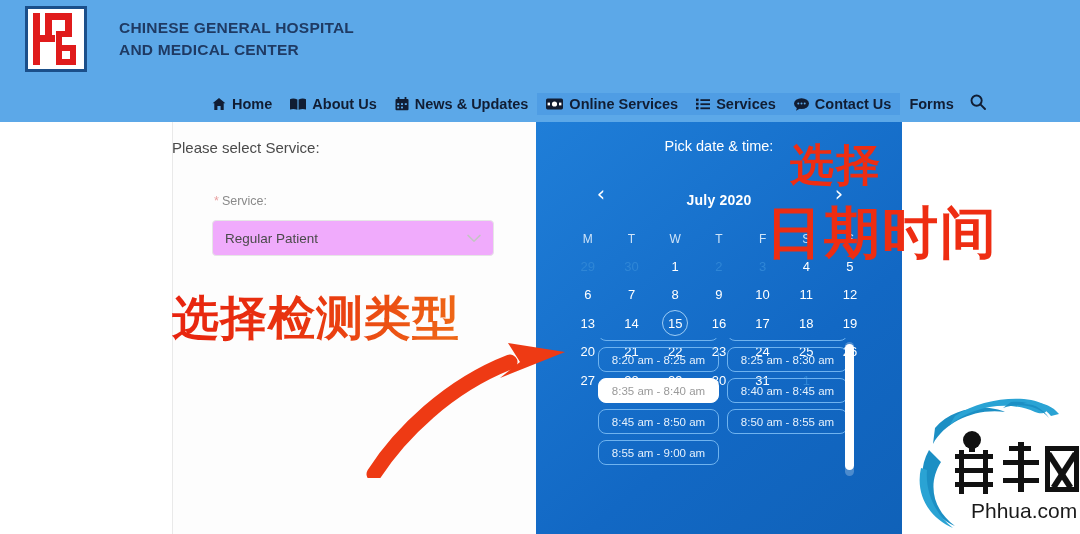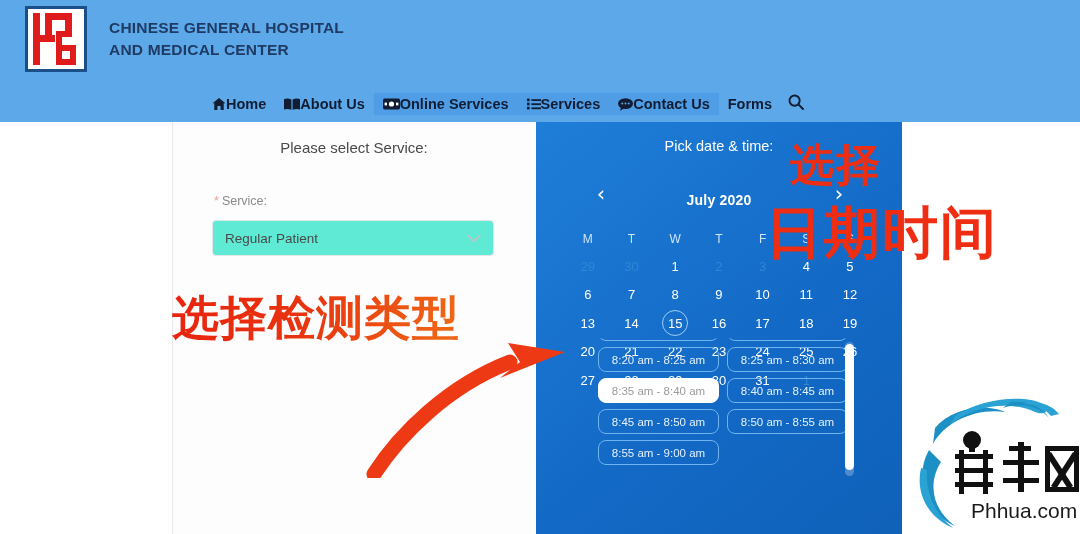--- a/index.html
+++ b/index.html
@@ -16,21 +16,21 @@
   }
 
   
   .site-header {
     position: absolute; left: 0; top: 0;
     width: 1080px; height: 122px;
     background: #5ca8e8;
   }
   .brand {
     position: absolute; left: 25px; top: 6px;
-    display: flex; align-items: center; gap: 22px;
+    display: flex; align-items: center; gap: 32px;
   }
   .logo-box {
     width: 62px; height: 66px;
     background: #ffffff;
     border: 3px solid #1b4f8a;
     position: relative;
     overflow: hidden;
   }
   .logo-box svg { display:block; }
   .brand-text {
@@ -44,21 +44,21 @@
   
   .main-nav {
     position: absolute; left: 0; top: 86px;
     width: 1080px; height: 36px;
     display: flex; align-items: center;
     justify-content: flex-start;
     padding-left: 203px;
     gap: 0px;
   }
   .nav-item {
-    display: flex; align-items: center; 
+    display: flex; align-items: center; gap: 6px;
     color: #111d33;
     font-weight: bold;
     font-size: 14.5px;
     padding: 3px 9px;
     white-space: nowrap;
     cursor: pointer;
   }
   .nav-item.highlighted { background: #4f9de4; }
   .nav-ico { display: inline-flex; align-items: center; }
   .nav-ico svg { display: block; }
@@ -71,32 +71,32 @@
     background: #ffffff;
   }
   .white-panel {
     position: absolute; left: 172px; top: 0;
     width: 364px; height: 412px;
     background: #fdfdfd;
     box-shadow: inset 1px 0 0 #e9e9e9;
   }
   .panel-title {
     position: absolute; left: 0; top: 17px;
-    width: 364px; text-align: center;
+    width: 364px; text-align: left;
     font-size: 15px; color: #4a4a4a;
   }
   .field-label {
     position: absolute; left: 42px; top: 72px;
     font-size: 12.5px; color: #8a8a8a;
   }
   .field-label .req { color: #e8a0a0; margin-right: 3px; }
   .select-box {
     position: absolute; left: 40px; top: 98px;
     width: 282px; height: 36px;
-    background: #5eead4;
+    background: #f0abfc;
     border: 1px solid #e6e6e6;
     border-radius: 4px;
     display: flex; align-items: center;
     padding: 0 12px;
     cursor: pointer;
   }
   .select-value { font-size: 13.5px; color: #4a4a4a; flex: 1; }
   .chev { color: #c4c4c4; }
 
   
@@ -260,20 +260,35 @@
       <div class="nav-item">
         <span class="nav-ico">
           <svg width="16" height="13" viewBox="0 0 16 13" fill="#111d33">
             <path d="M0 1.2C1.6.4 4.6.2 7.4 1.4v10.4C4.6 10.6 1.6 10.8 0 11.6z"></path>
             <path d="M16 1.2C14.4.4 11.4.2 8.6 1.4v10.4c2.8-1.2 5.8-1 7.4-.2z"></path>
           </svg>
         </span>
         <span>About Us</span>
       </div>
 
+      <div class="nav-item">
+        <span class="nav-ico">
+          <svg width="14" height="14" viewBox="0 0 14 14" fill="#111d33">
+            <rect x="0.5" y="2" width="13" height="11.2" rx="1"></rect>
+            <rect x="2.6" y="0" width="1.8" height="3.6" fill="#111d33"></rect>
+            <rect x="9.6" y="0" width="1.8" height="3.6" fill="#111d33"></rect>
+            <rect x="2.2" y="6.2" width="2" height="1.8" fill="#5ca8e8"></rect>
+            <rect x="6" y="6.2" width="2" height="1.8" fill="#5ca8e8"></rect>
+            <rect x="9.8" y="6.2" width="2" height="1.8" fill="#5ca8e8"></rect>
+            <rect x="2.2" y="9.6" width="2" height="1.8" fill="#5ca8e8"></rect>
+            <rect x="6" y="9.6" width="2" height="1.8" fill="#5ca8e8"></rect>
+          </svg>
+        </span>
+        <span>News &amp; Updates</span>
+      </div>
 
       <div class="nav-item highlighted">
         <span class="nav-ico">
           <svg width="17" height="12" viewBox="0 0 17 12" fill="#111d33">
             <rect x="0" y="0.6" width="17" height="10.8" rx="1.6"></rect>
             <circle cx="8.5" cy="6" r="2.6" fill="#ffffff"></circle>
             <rect x="1.6" y="4.6" width="2.4" height="2.8" fill="#ffffff"></rect>
             <rect x="13" y="4.6" width="2.4" height="2.8" fill="#ffffff"></rect>
           </svg>
         </span>

